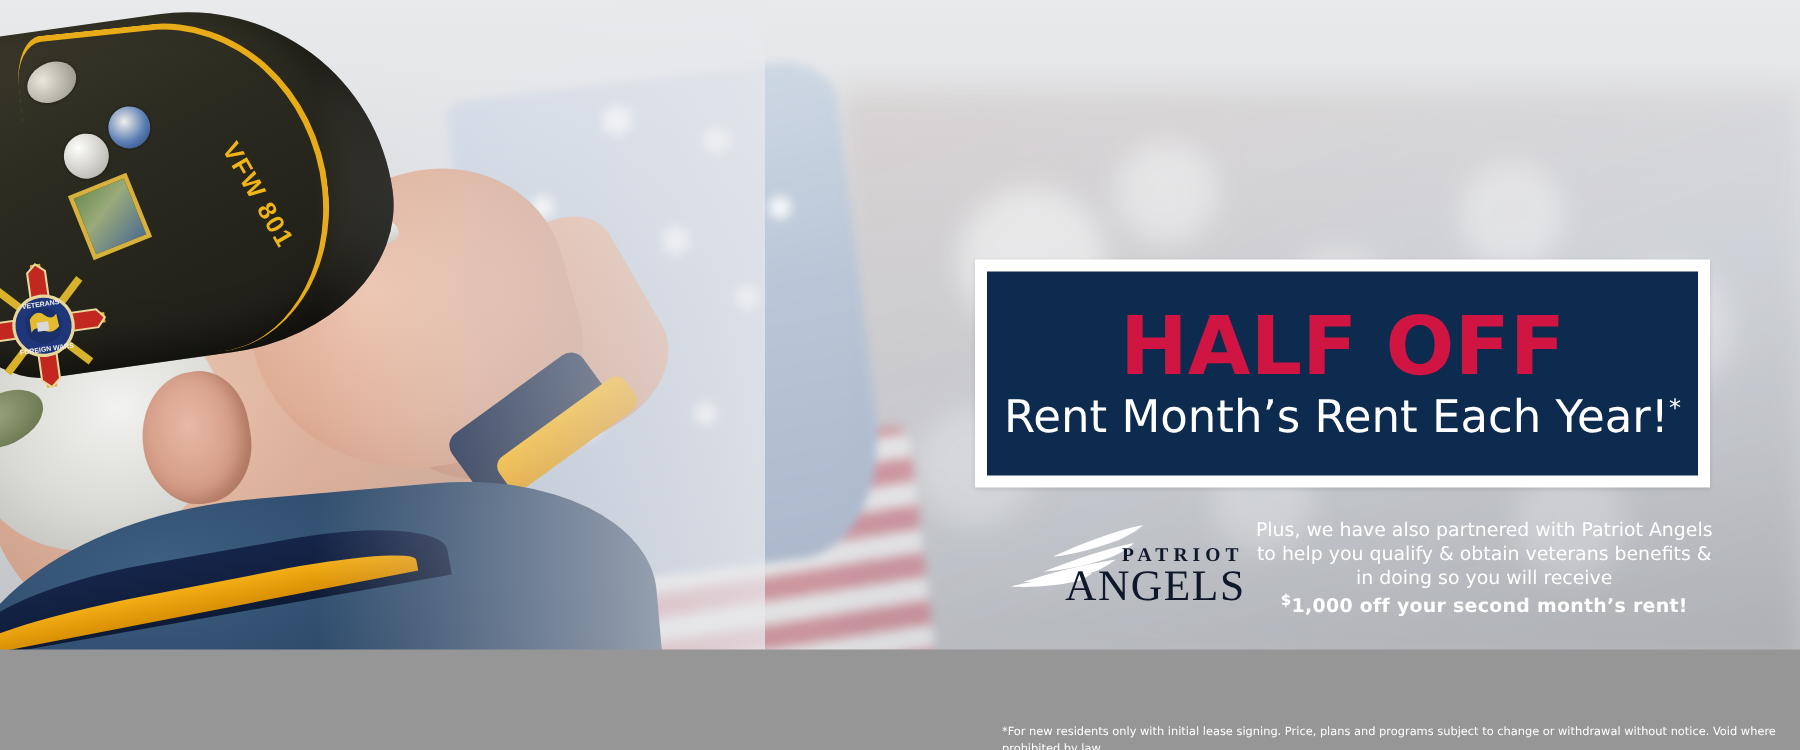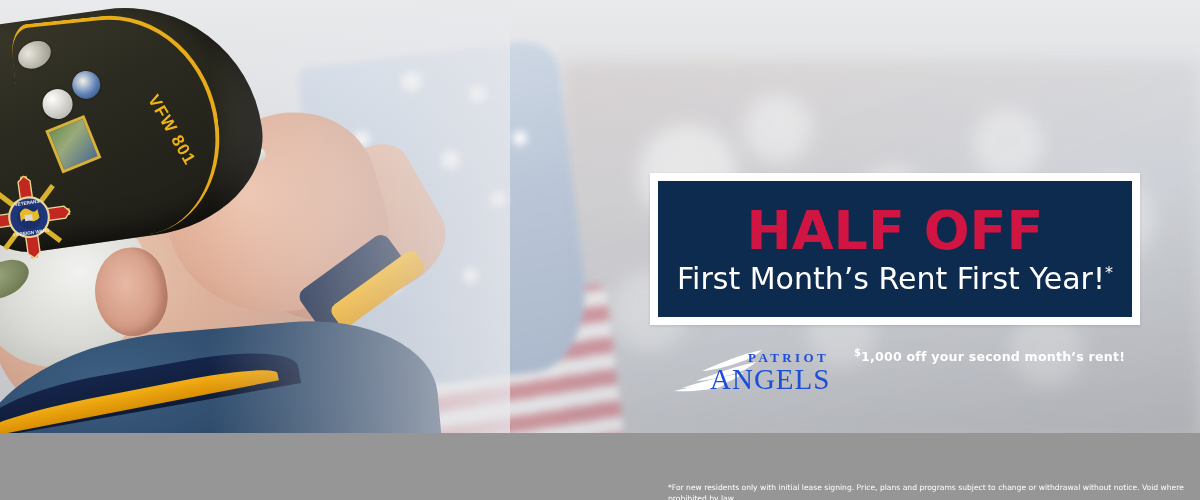--- a/index.html
+++ b/index.html
@@ -258,21 +258,21 @@
   }
   .offer-sub .ast { font-size:16px; vertical-align:super; }
 
   
   .partner {
     position:absolute; left:672px; top:343px; width:470px; height:72px;
     display:flex; align-items:flex-start; z-index:8;
   }
   .pa-logo { width:165px; flex:0 0 165px; position:relative; height:66px; }
   .pa-wing { position:absolute; left:0; top:6px; width:92px; height:44px; }
-  .pa-text { position:absolute; left:76px; top:8px; color:#1d4ed8; }
+  .pa-text { position:absolute; left:76px; top:20px; color:#0f172a; }
   .pa-top {
     font-family:"Liberation Serif", serif;
     font-size:13px; letter-spacing:3.4px; font-weight:bold;
     line-height:1;
   }
   .pa-bottom {
     font-family:"Liberation Serif", serif;
     font-size:29px; letter-spacing:1px; line-height:1;
     margin-top:1px; margin-left:-38px;
   }
@@ -385,41 +385,42 @@
   </div>
 
   <div class="scrim"></div>
 
 
 
   <div class="offer-wrap">
     <div class="offer-box">
       <div class="offer-half">HALF OFF</div>
       <div class="offer-sub">
-        <span>First Month’s Rent First Year!</span><span class="ast">*</span>
+        <span>Rent Month’s Rent Each Year!</span><span class="ast">*</span>
       </div>
     </div>
   </div>
 
   <div class="partner">
     <div class="pa-logo">
       <svg class="pa-wing" viewBox="0 0 92 44">
         <g fill="#ffffff">
           <path d="M90,1 C70,5 48,14 30,22 C44,21 60,16 74,11 C80,8 86,5 90,1 Z"></path>
           <path d="M84,13 C64,17 42,25 24,32 C40,31 56,27 70,22 C76,19 81,16 84,13 Z"></path>
           <path d="M72,24 C52,27 28,33 10,39 C26,39 44,36 58,32 C65,29 69,26 72,24 Z"></path>
           <path d="M56,33 C38,35 18,38 2,42 C18,43 36,41 48,38 C52,36 55,34 56,33 Z"></path>
         </g>
       </svg>
       <div class="pa-text">
         <div class="pa-top">PATRIOT</div>
         <div class="pa-bottom">ANGELS</div>
       </div>
     </div>
     <div class="pa-copy">
+      <span>Plus, we have also partnered with Patriot Angels to help you qualify &amp; obtain veterans benefits &amp; in doing so you will receive</span>
       <span class="pa-bold"><span class="dollar">$</span><span>1,000 off your second month’s rent!</span></span>
     </div>
   </div>
 
   <div class="bottombar"></div>
   <div class="disclaimer">*For new residents only with initial lease signing. Price, plans and programs subject to change or withdrawal without notice. Void where prohibited by law.</div>
 
 </div>
 
 </body></html>

